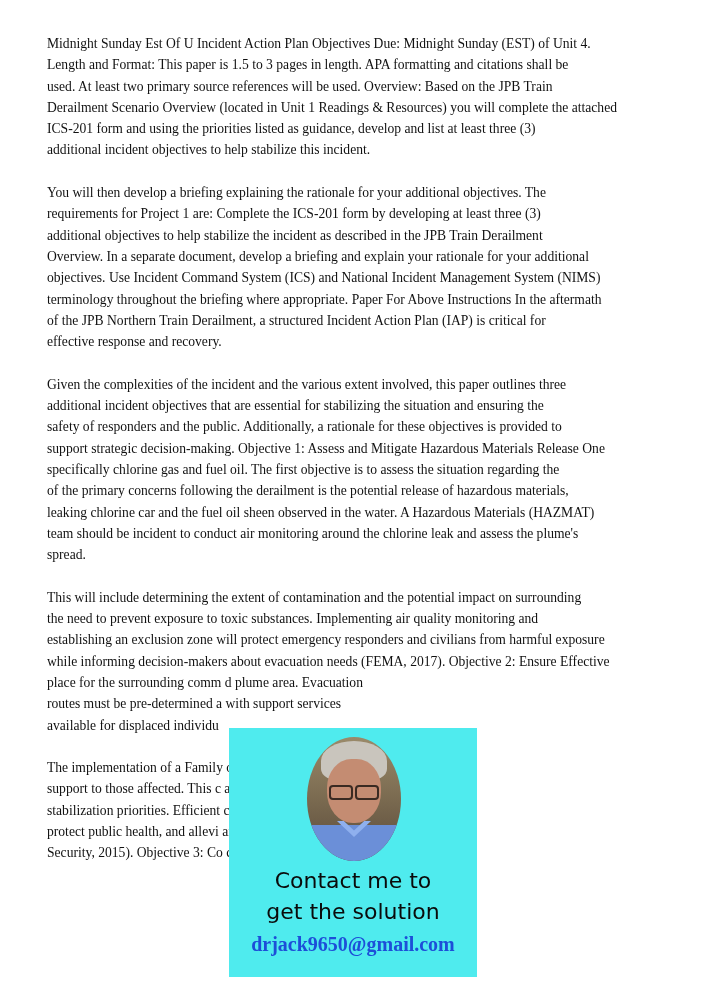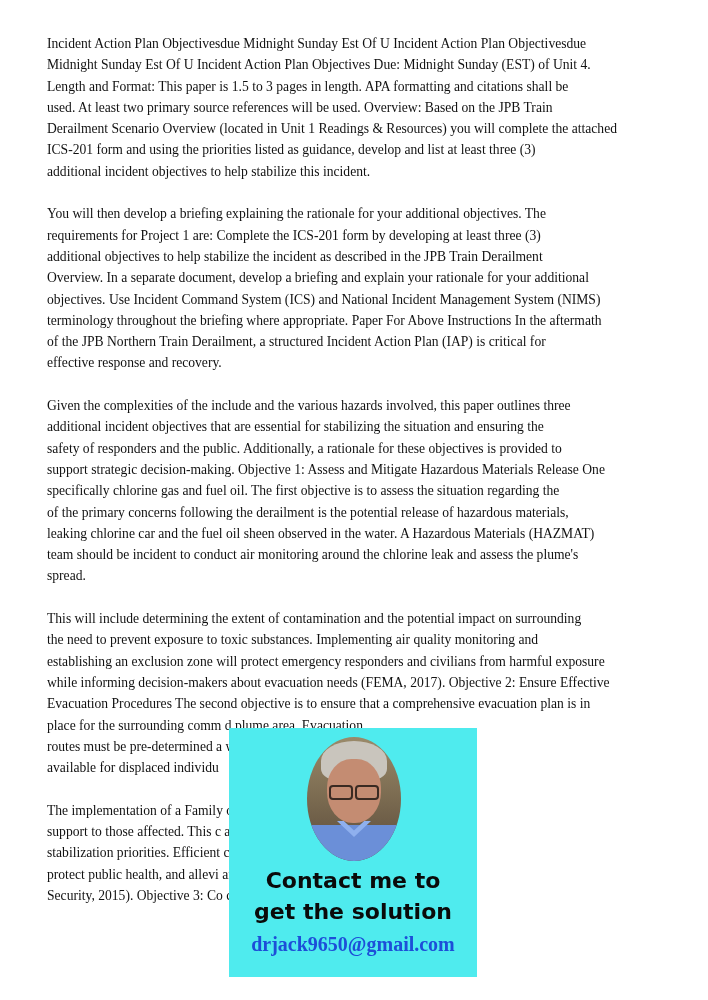--- a/index.html
+++ b/index.html
@@ -103,21 +103,21 @@
       height: 16px;
       background: #8fb0ee;
       clip-path: polygon(0 0, 50% 100%, 100% 0, 80% 0, 50% 60%, 20% 0);
     }
     .promo-title {
       position: absolute;
       left: 0;
       top: 137px;
       width: 248px;
       font-family: "DejaVu Sans", "Liberation Sans", sans-serif;
-      font-weight: bold;
+      font-weight: normal;
       font-size: 22px;
       line-height: 31px;
       color: #0a0a0a;
     }
     .promo-email {
       position: absolute;
       left: 0;
       top: 203px;
       width: 248px;
       font-family: "Liberation Serif", "DejaVu Serif", serif;
@@ -125,55 +125,53 @@
       font-size: 20px;
       line-height: 26px;
       color: #1d4ed8;
     }
   </style>
 </head>
 <body>
 
 <div class="page">
   <div class="para">
-    <span class="line">Incident Action Plan Objectivesdue Midnight Sunday Est Of U Incident Action Plan Objectivesdue</span>
     <span class="line">Midnight Sunday Est Of U Incident Action Plan Objectives Due: Midnight Sunday (EST) of Unit 4.</span>
     <span class="line">Length and Format: This paper is 1.5 to 3 pages in length. APA formatting and citations shall be</span>
     <span class="line">used. At least two primary source references will be used. Overview: Based on the JPB Train</span>
     <span class="line">Derailment Scenario Overview (located in Unit 1 Readings &amp; Resources) you will complete the attached</span>
     <span class="line">ICS-201 form and using the priorities listed as guidance, develop and list at least three (3)</span>
     <span class="line">additional incident objectives to help stabilize this incident.</span>
   </div>
   <div class="para">
     <span class="line">You will then develop a briefing explaining the rationale for your additional objectives. The</span>
     <span class="line">requirements for Project 1 are: Complete the ICS-201 form by developing at least three (3)</span>
     <span class="line">additional objectives to help stabilize the incident as described in the JPB Train Derailment</span>
     <span class="line">Overview. In a separate document, develop a briefing and explain your rationale for your additional</span>
     <span class="line">objectives. Use Incident Command System (ICS) and National Incident Management System (NIMS)</span>
     <span class="line">terminology throughout the briefing where appropriate. Paper For Above Instructions In the aftermath</span>
     <span class="line">of the JPB Northern Train Derailment, a structured Incident Action Plan (IAP) is critical for</span>
     <span class="line">effective response and recovery.</span>
   </div>
   <div class="para">
-    <span class="line">Given the complexities of the include and the various hazards involved, this paper outlines three</span>
+    <span class="line">Given the complexities of the incident and the various extent involved, this paper outlines three</span>
     <span class="line">additional incident objectives that are essential for stabilizing the situation and ensuring the</span>
     <span class="line">safety of responders and the public. Additionally, a rationale for these objectives is provided to</span>
     <span class="line">support strategic decision-making. Objective 1: Assess and Mitigate Hazardous Materials Release One</span>
     <span class="line">specifically chlorine gas and fuel oil. The first objective is to assess the situation regarding the</span>
     <span class="line">of the primary concerns following the derailment is the potential release of hazardous materials,</span>
     <span class="line">leaking chlorine car and the fuel oil sheen observed in the water. A Hazardous Materials (HAZMAT)</span>
     <span class="line">team should be incident to conduct air monitoring around the chlorine leak and assess the plume's</span>
     <span class="line">spread.</span>
   </div>
   <div class="para">
     <span class="line">This will include determining the extent of contamination and the potential impact on surrounding</span>
     <span class="line">the need to prevent exposure to toxic substances. Implementing air quality monitoring and</span>
     <span class="line">establishing an exclusion zone will protect emergency responders and civilians from harmful exposure</span>
     <span class="line">while informing decision-makers about evacuation needs (FEMA, 2017). Objective 2: Ensure Effective</span>
-    <span class="line">Evacuation Procedures The second objective is to ensure that a comprehensive evacuation plan is in</span>
     <span class="line">place for the surrounding comm                                                    d plume area. Evacuation</span>
     <span class="line">routes must be pre-determined a                                                    with support services</span>
     <span class="line">available for displaced individu</span>
   </div>
   <div class="para">
     <span class="line">The implementation of a Family                                                    ovide information and</span>
     <span class="line">support to those affected. This c                                                    afety and incident</span>
     <span class="line">stabilization priorities. Efficient                                                    can reduce panic,</span>
     <span class="line">protect public health, and allevi                                                    artment of Homeland</span>
     <span class="line">Security, 2015). Objective 3: Co                                                    cies The final objective is</span>

